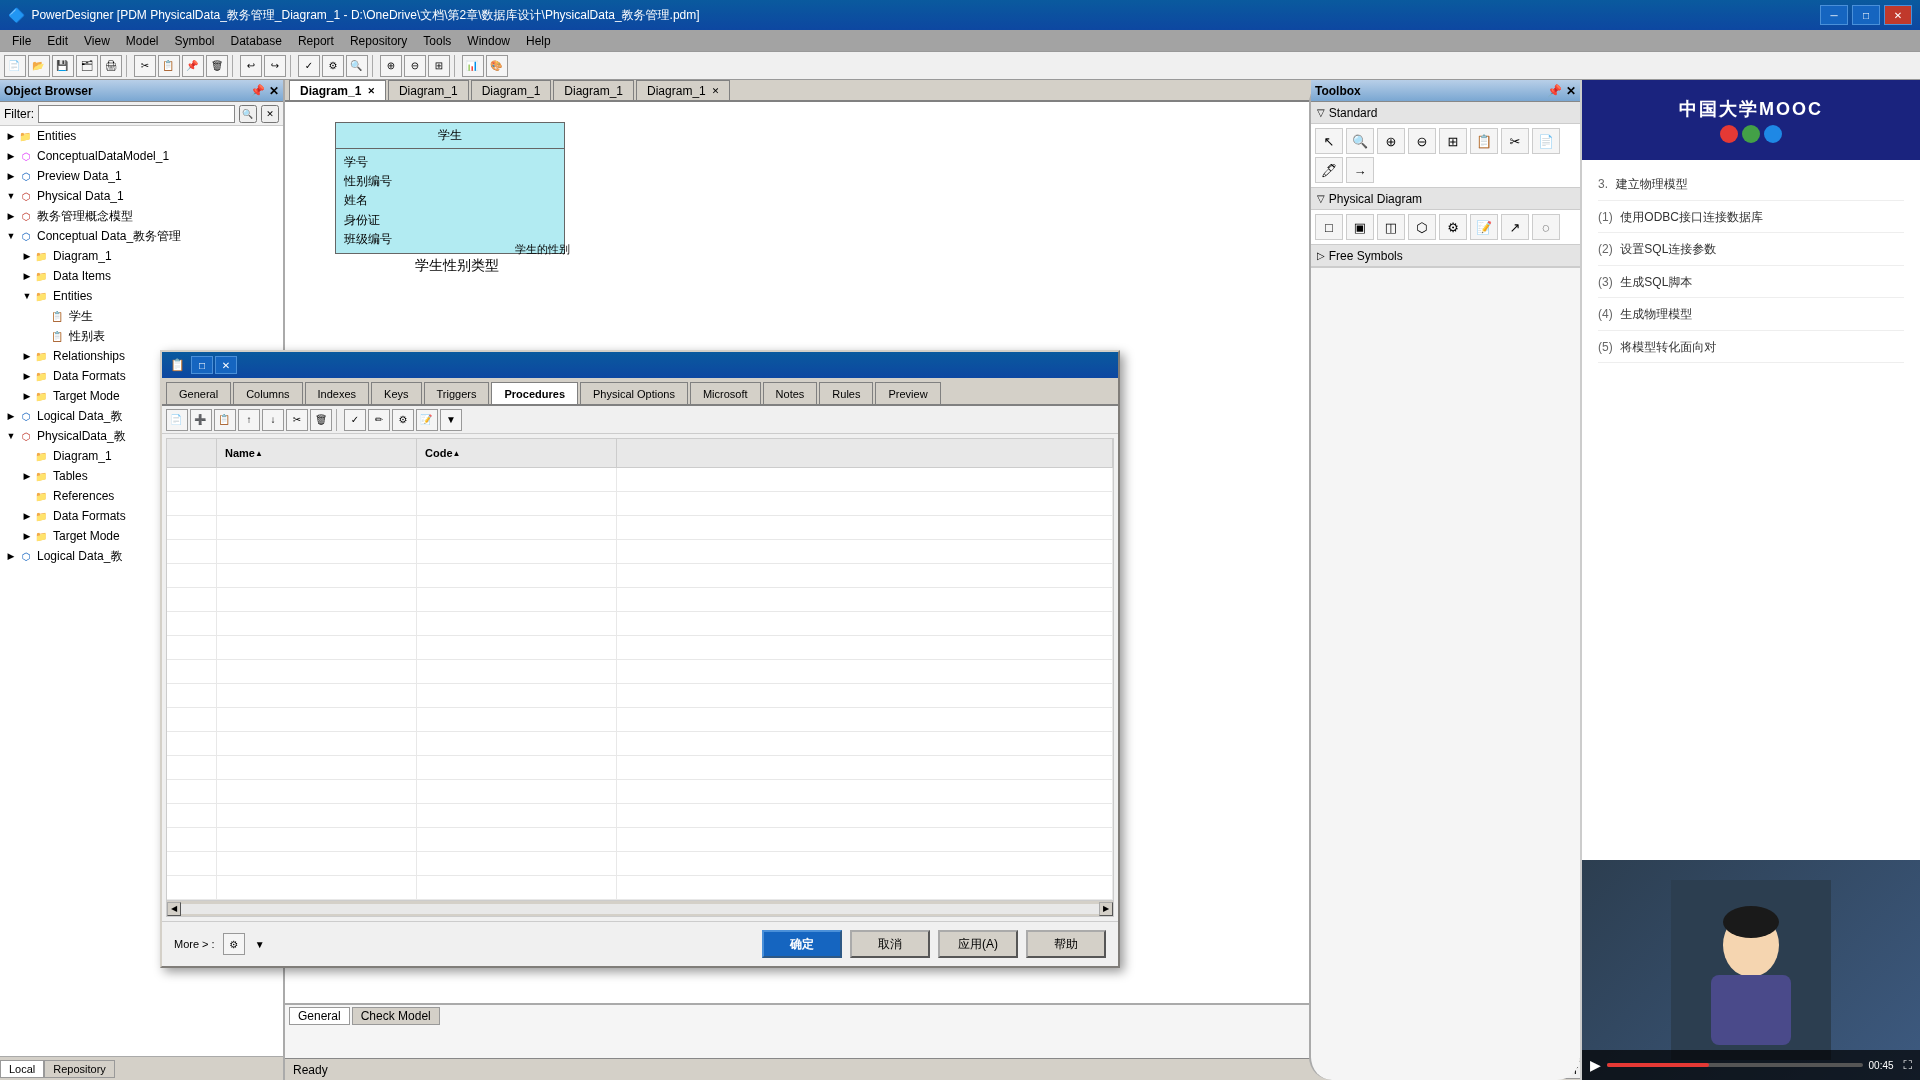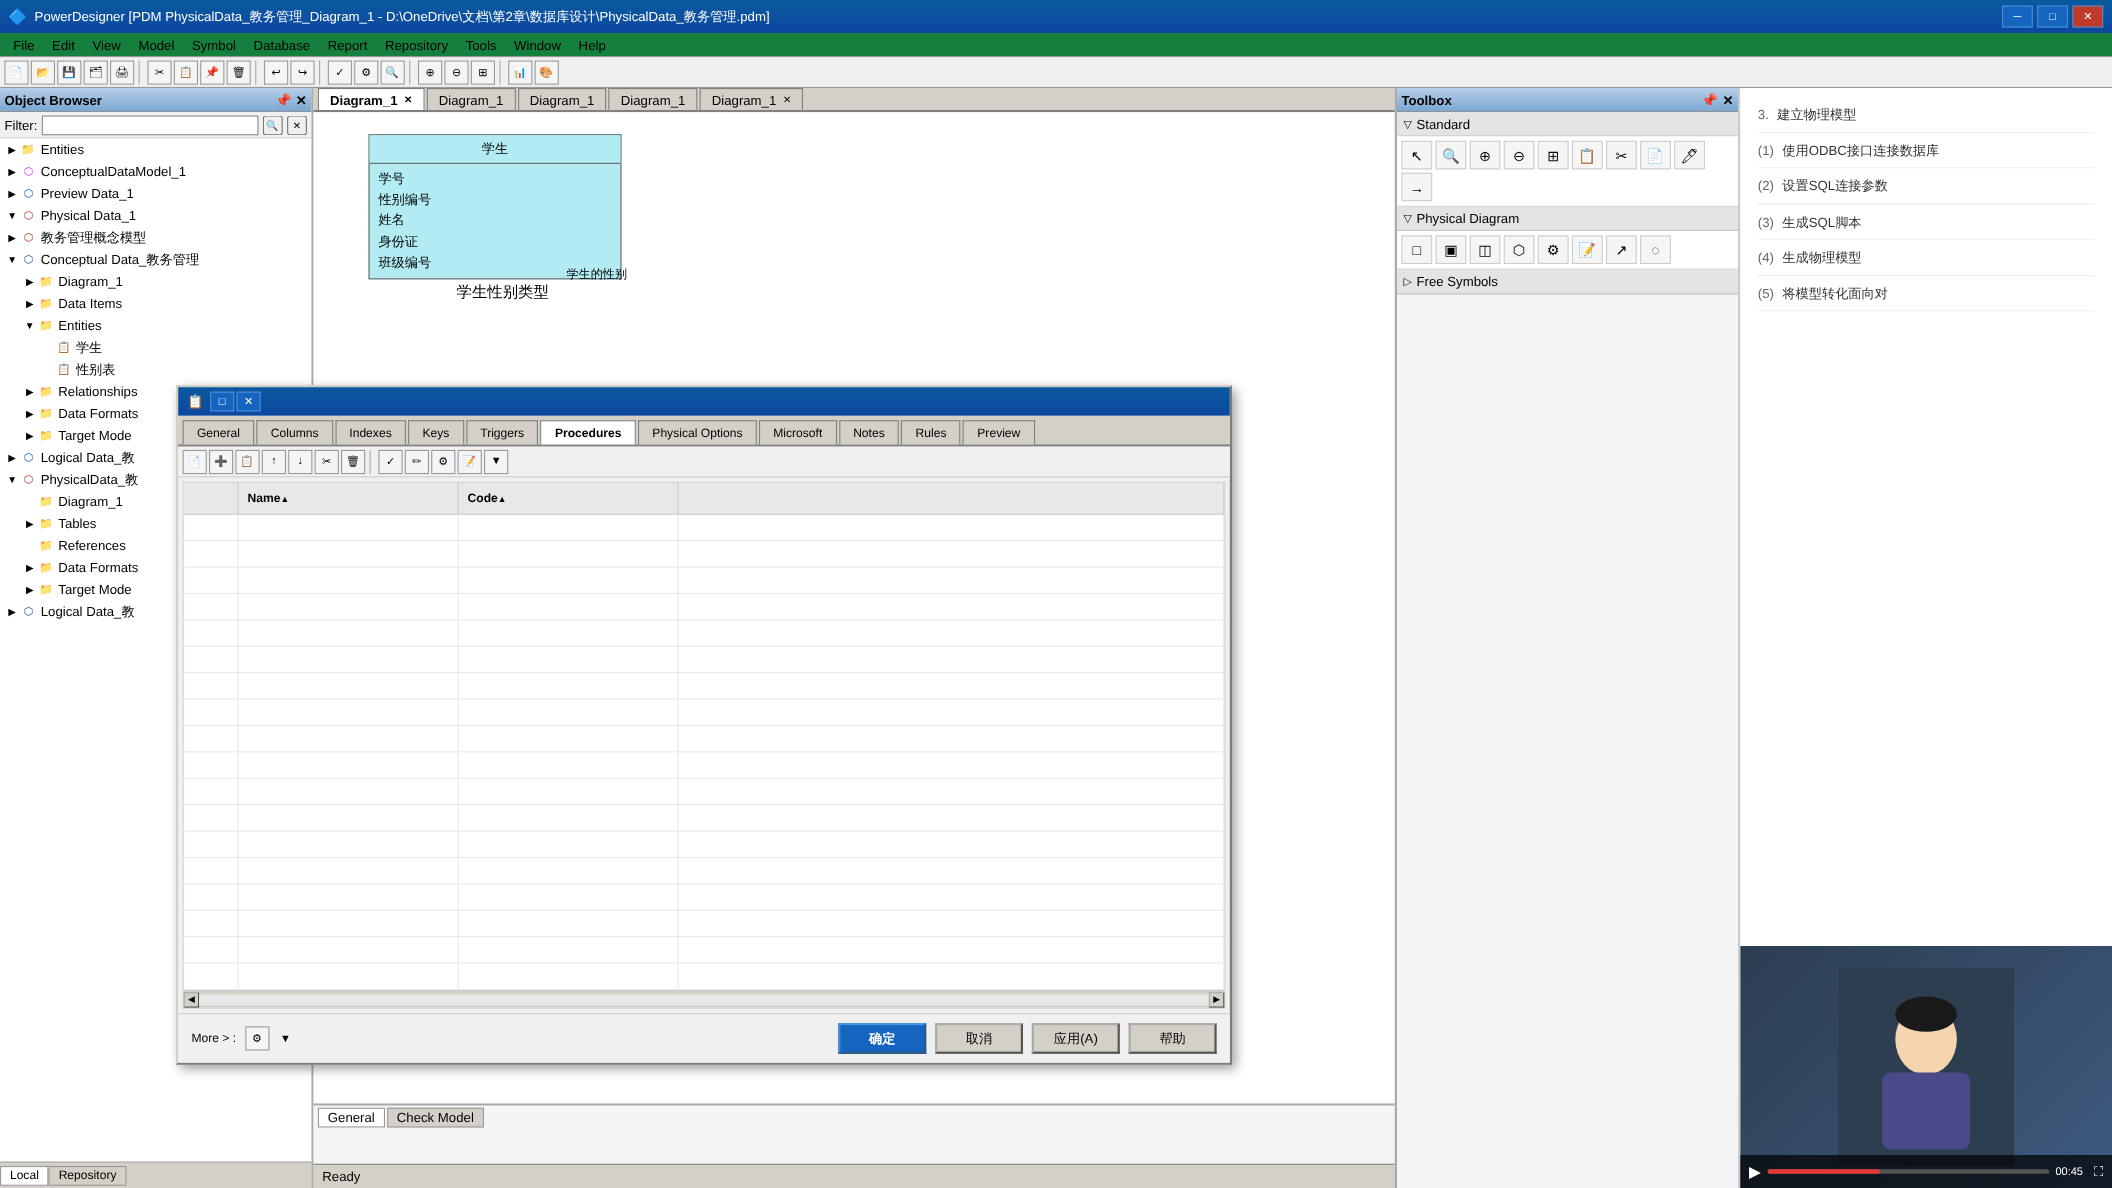--- a/index.html
+++ b/index.html
@@ -25,21 +25,21 @@
       color: white;
       cursor: pointer;
       display: flex; align-items: center; justify-content: center;
       font-size: 10px;
     }
     .title-bar-btn:last-child { background: #c0392b; }
 
     
     .menu-bar {
       height: 22px;
-      background: #15803d;
+      background: #a3a3a3;
       display: flex;
       align-items: center;
       padding: 0 4px;
       border-bottom: 1px solid #999;
     }
     .menu-item {
       padding: 2px 8px;
       cursor: pointer;
       font-size: 12px;
       color: #000;
@@ -708,21 +708,21 @@
       <span>Ready</span>
       <div style="margin-left:auto; display:flex; align-items:center; gap:8px;">
         <span style="cursor:pointer;">◀</span>
         <div class="status-right">
           <span>Microsoft SQL Server 2012</span>
         </div>
       </div>
     </div>
   </div>
 
-  <div class="right-panel" style="position:absolute; right:340px; top:0; bottom:0; width:312px;">
+  <div class="right-panel" style="position:absolute; right:340px; top:0; bottom:0; width:271px;border-radius:23px;">
     <div class="toolbox-header">
       <span>Toolbox</span>
       <span style="margin-left:auto; cursor:pointer;">📌</span>
       <span style="margin-left:4px; cursor:pointer;">✕</span>
     </div>
 
     <div class="toolbox-section">
       <div class="toolbox-section-header">
         <span style="font-size:10px;">▽</span>
         <span>Standard</span>
@@ -760,20 +760,30 @@
 
     <div class="toolbox-section">
       <div class="toolbox-section-header">
         <span style="font-size:10px;">▷</span>
         <span>Free Symbols</span>
       </div>
     </div>
   </div>
 
   <div style="position:absolute; right:0; top:0; width:340px; bottom:0; background:white; border-left:2px solid #ccc; display:flex; flex-direction:column;">
+    <div class="mooc-header">
+      <div style="text-align:center;">
+        <div style="font-size:18px; font-weight:bold; color:white; letter-spacing:2px;">中国大学MOOC</div>
+        <div style="display:flex; gap:4px; justify-content:center; margin-top:4px;">
+          <div style="width:18px;height:18px;background:#e53935;border-radius:50%;"></div>
+          <div style="width:18px;height:18px;background:#43a047;border-radius:50%;"></div>
+          <div style="width:18px;height:18px;background:#1e88e5;border-radius:50%;"></div>
+        </div>
+      </div>
+    </div>
     <div class="mooc-list">
       <div class="mooc-item">
         <span class="mooc-item-num">3.</span>
         <span>建立物理模型</span>
       </div>
       <div class="mooc-item">
         <span class="mooc-item-num">(1)</span>
         <span>使用ODBC接口连接数据库</span>
       </div>
       <div class="mooc-item">

